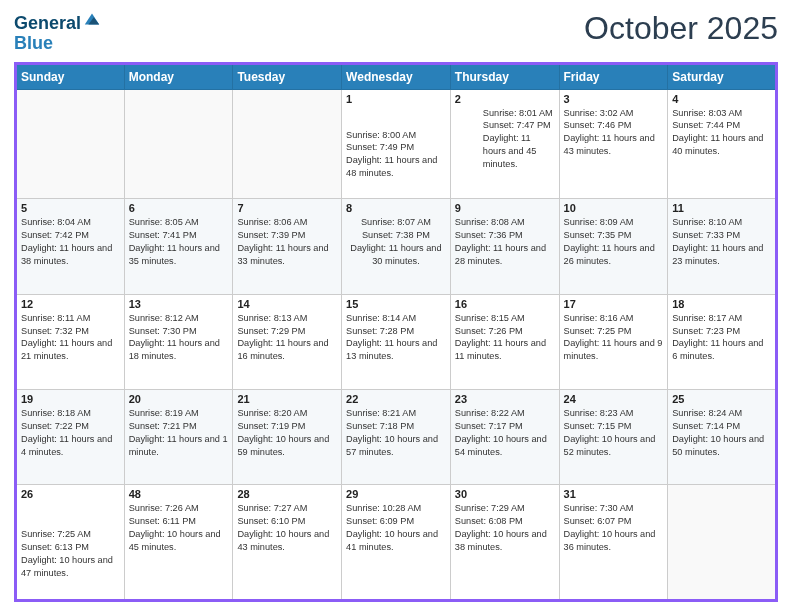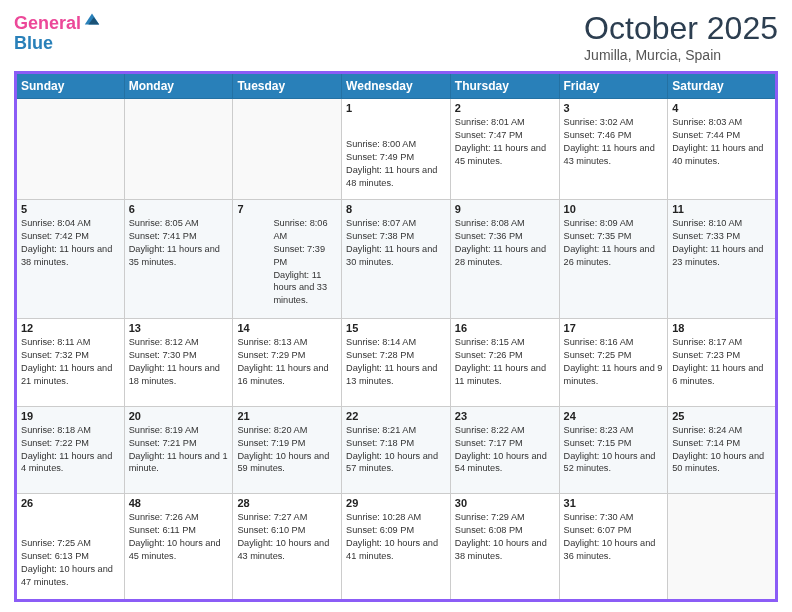--- a/index.html
+++ b/index.html
@@ -24,21 +24,21 @@
       margin-bottom: 8px;
     }
     .logo {
       display: flex;
       align-items: center;
       margin-top: 4px;
     }
     .logo-text {
       font-size: 18px;
       font-weight: bold;
-      color: #ec4899;
+      color: #0c4a6e;
       line-height: 1.1;
     }
     .logo-icon {
       width: 18px;
       height: 18px;
       margin-left: 2px;
       margin-top: -10px;
     }
     .title-block {
     }
@@ -109,21 +109,20 @@
           <svg class="logo-icon" viewBox="0 0 20 20">
             <polygon points="2,16 10,4 18,16" fill="#2980b9"></polygon>
             <polygon points="6,16 12,8 18,16" fill="#1a5276"></polygon>
           </svg>
         </div>
         <div class="logo-text" style="color:#2980b9;">Blue</div>
       </div>
     </div>
     <div class="title-block">
       <div class="month-title">October 2025</div>
-      <div class="location">Jumilla, Murcia, Spain</div>
     </div>
   </div>
 
   <table class="calendar">
     <thead>
       <tr>
       <th>Sunday</th>
           <th>Monday</th>
           <th>Tuesday</th>
           <th>Wednesday</th>
@@ -138,21 +137,21 @@
           <td class="empty"></td>
           <td class="empty"></td>
           <td>
             <div class="day-number">1</div>
             <div class="cell-text" style="white-space: pre-line; margin-top: 24px;">Sunrise: 8:00 AM
 Sunset: 7:49 PM
 Daylight: 11 hours and 48 minutes.</div>
           </td>
           <td>
             <div class="day-number">2</div>
-            <div class="cell-text" style="white-space: pre-line;">Sunrise: 8:01 AM
+            <div class="cell-text" style="white-space: pre-line; margin-left: 28px;">Sunrise: 8:01 AM
 Sunset: 7:47 PM
 Daylight: 11 hours and 45 minutes.</div>
           </td>
           <td>
             <div class="day-number">3</div>
             <div class="cell-text" style="white-space: pre-line;">Sunrise: 3:02 AM
 Sunset: 7:46 PM
 Daylight: 11 hours and 43 minutes.</div>
           </td>
           <td>
@@ -170,27 +169,27 @@
 Daylight: 11 hours and 38 minutes.</div>
           </td>
           <td>
             <div class="day-number">6</div>
             <div class="cell-text" style="white-space: pre-line;">Sunrise: 8:05 AM
 Sunset: 7:41 PM
 Daylight: 11 hours and 35 minutes.</div>
           </td>
           <td>
             <div class="day-number">7</div>
-            <div class="cell-text" style="white-space: pre-line; margin-left: 36px;">Sunrise: 8:06 AM
+            <div class="cell-text" style="white-space: pre-line;">Sunrise: 8:06 AM
 Sunset: 7:39 PM
 Daylight: 11 hours and 33 minutes.</div>
           </td>
           <td>
             <div class="day-number">8</div>
-            <div class="cell-text" style="white-space: pre-line;">Sunrise: 8:07 AM
+            <div class="cell-text" style="white-space: pre-line; text-align: center;">Sunrise: 8:07 AM
 Sunset: 7:38 PM
 Daylight: 11 hours and 30 minutes.</div>
           </td>
           <td>
             <div class="day-number">9</div>
             <div class="cell-text" style="white-space: pre-line;">Sunrise: 8:08 AM
 Sunset: 7:36 PM
 Daylight: 11 hours and 28 minutes.</div>
           </td>
           <td>

